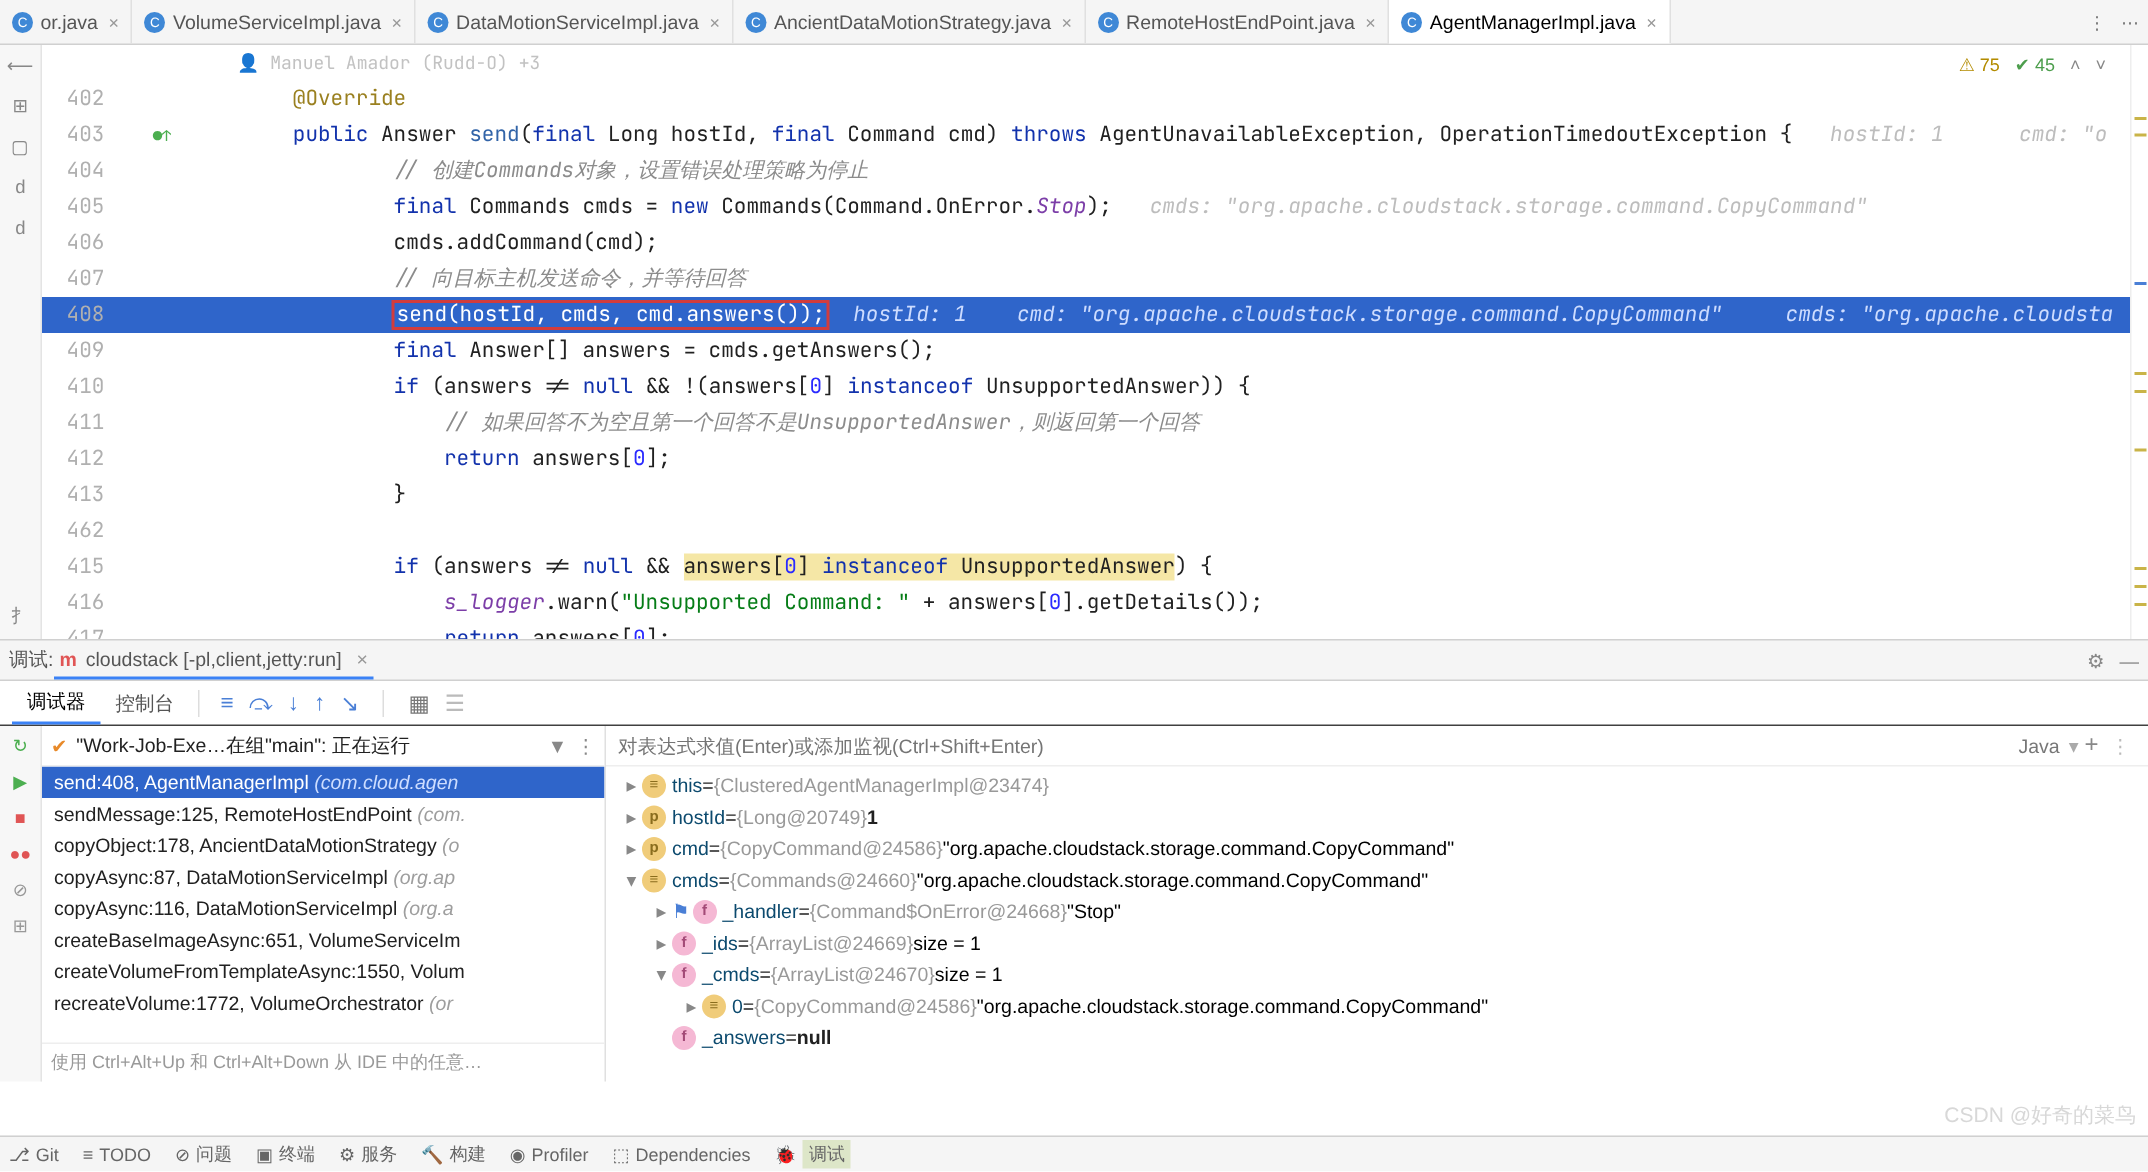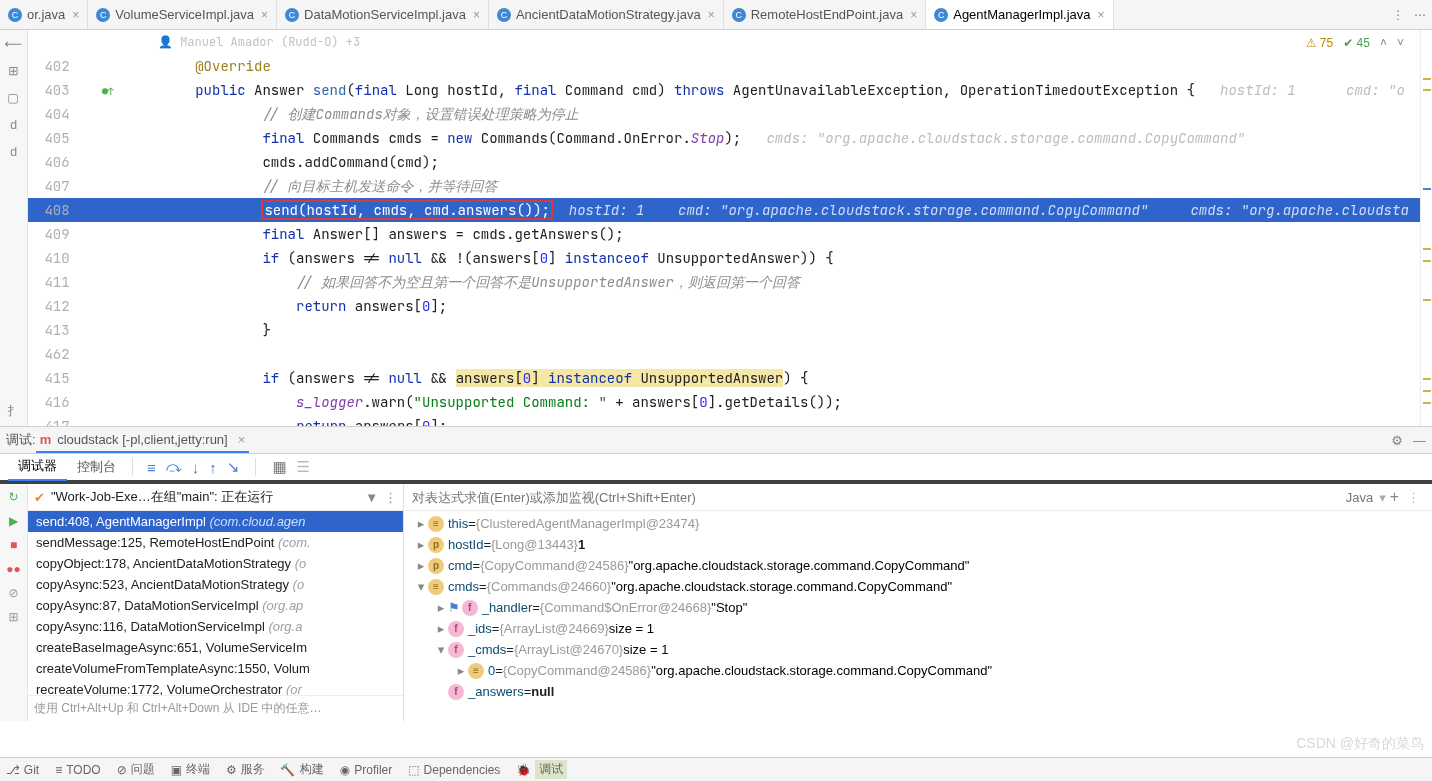--- a/index.html
+++ b/index.html
@@ -36,21 +36,21 @@
 .warnbg{background:#f5e7a6}
 .errstripe{position:absolute;right:0;top:0;width:12px;height:100%;background:#fff;border-left:1px solid #eee}
 .errstripe i{position:absolute;right:1px;width:8px;height:2px;display:block}
 .es-y{background:#c9b448}
 .es-b{background:#4a7fd6}
 .dbgbar{height:28px;border-top:1px solid #d0d0d0;border-bottom:1px solid #d0d0d0;background:#f5f5f5;display:flex;align-items:center;padding:0 6px;font-size:13px;color:#555}
 .dbgbar .runcfg{display:flex;align-items:center;gap:6px;border-bottom:2px solid #3b82f6;height:100%;padding:0 4px}
 .dbgbar .runcfg .m{color:#e05555;font-weight:bold}
 .dbgbar .x{color:#999;margin-left:4px}
 .dbgbar .tools{margin-left:auto;display:flex;gap:10px;color:#888}
-.dbgtoolbar{height:30px;border-bottom:4px solid #404040;display:flex;align-items:center;padding:0 8px;gap:0}
+.dbgtoolbar{height:30px;border-bottom:1px solid #404040;display:flex;align-items:center;padding:0 8px;gap:0}
 .dbgtab{padding:4px 10px;font-size:13px;color:#555;cursor:pointer}
 .dbgtab.active{border-bottom:2px solid #3b82f6;color:#000}
 .dbgicons{display:flex;gap:10px;padding-left:8px;align-items:center;color:#4a7fd6}
 .dbgicons span{font-size:15px;cursor:pointer}
 .sep{width:1px;height:18px;background:#ddd;margin:0 6px}
 .dbgbody{display:flex;height:237px}
 .leftcol{width:28px;background:#f7f7f7;border-right:1px solid #e4e4e4;display:flex;flex-direction:column;align-items:center;gap:10px;padding-top:6px;color:#888}
 .frames{width:376px;border-right:1px solid #e0e0e0;display:flex;flex-direction:column;font-size:13px}
 .frames .hdr{display:flex;align-items:center;padding:4px 6px;gap:6px;border-bottom:1px solid #eee}
 .frames .hdr .chk{color:#e88a2a}
@@ -208,21 +208,20 @@
     <div class="hdr">
       <span class="chk">✔</span>
       <span><span>"Work-Job-Exe…在组"main": </span><span>正在运行</span></span>
       <span style="margin-left:auto;color:#888">▼</span>
       <span style="color:#888">⋮</span>
     </div>
     <div class="list" id="frames">
         <div class="row sel">send:408, AgentManagerImpl <span class="dim">(com.cloud.agen</span></div>
         <div class="row">sendMessage:125, RemoteHostEndPoint <span class="dim">(com.</span></div>
         <div class="row">copyObject:178, AncientDataMotionStrategy <span class="dim">(o</span></div>
-        <div class="row">copyAsync:523, AncientDataMotionStrategy <span class="dim">(o</span></div>
         <div class="row">copyAsync:87, DataMotionServiceImpl <span class="dim">(org.ap</span></div>
         <div class="row">copyAsync:116, DataMotionServiceImpl <span class="dim">(org.a</span></div>
         <div class="row">createBaseImageAsync:651, VolumeServiceIm <span class="dim"></span></div>
         <div class="row">createVolumeFromTemplateAsync:1550, Volum <span class="dim"></span></div>
         <div class="row">recreateVolume:1772, VolumeOrchestrator <span class="dim">(or</span></div>
       </div>
     <div class="help">使用 Ctrl+Alt+Up 和 Ctrl+Alt+Down 从 IDE 中的任意…</div>
   </div>
 
   <div class="vars">
@@ -241,21 +240,21 @@
           <span class="vname">this</span>
           <span> = </span>
           <span class="vobj">{ClusteredAgentManagerImpl@23474}</span>
         </div>
         <div class="vrow">
           <span class="ind" style="width:10px"></span>
           <span class="ar">▸</span>
           <span class="vic vic-p">p</span>
           <span class="vname">hostId</span>
           <span> = </span>
-          <span class="vobj">{Long@13443} </span>
+          <span class="vobj">{Long@20749} </span>
           <b>1</b>
         </div>
         <div class="vrow">
           <span class="ind" style="width:10px"></span>
           <span class="ar">▸</span>
           <span class="vic vic-p">p</span>
           <span class="vname">cmd</span>
           <span> = </span>
           <span class="vobj">{CopyCommand@24586} </span>
           <span style="color:#000">"org.apache.cloudstack.storage.command.CopyCommand"</span>

